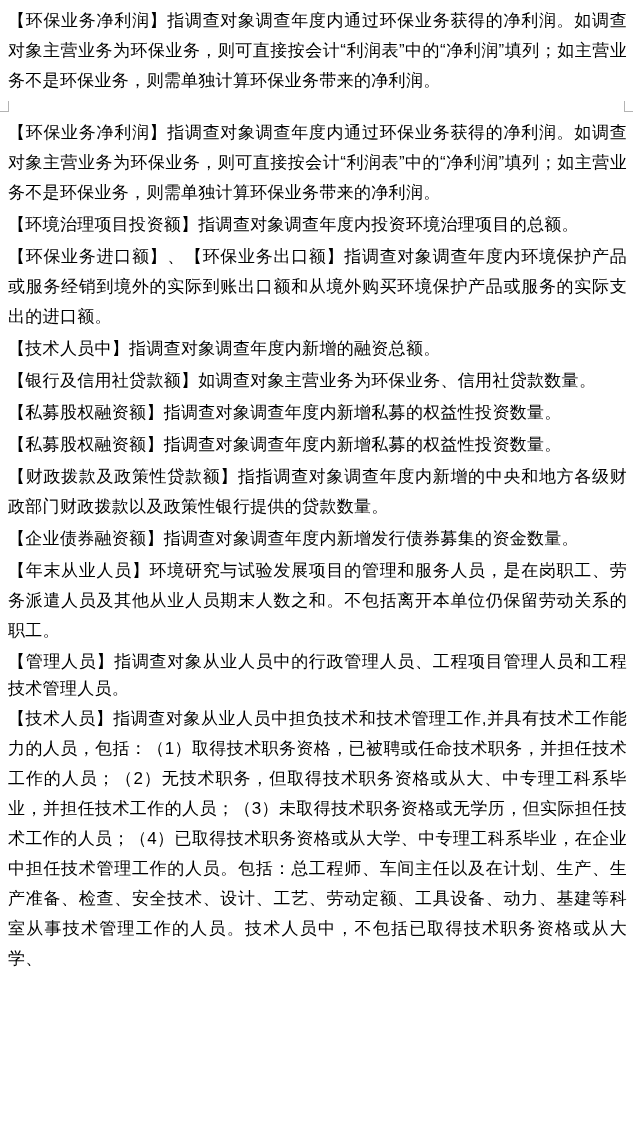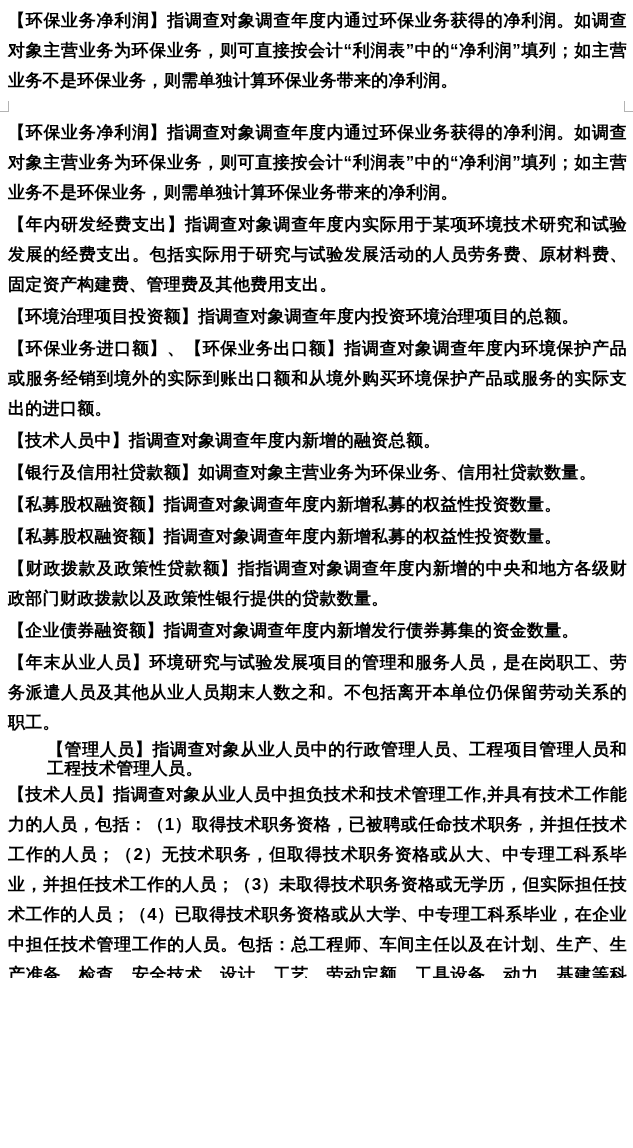--- a/index.html
+++ b/index.html
@@ -10,34 +10,32 @@
   .page {
     position: relative;
     width: 633px;
     height: 978px;
     box-sizing: border-box;
     padding: 6px 6px 0 8px;
     background: #ffffff;
     overflow: hidden;
     font-family: "Liberation Sans", "DejaVu Sans", sans-serif;
     color: #000000;
-    font-weight: bold;
   }
   .para {
     margin: 0 0 2px 0;
     font-size: 17px;
     line-height: 30px;
     letter-spacing: 0.3px;
     text-align: justify;
     text-justify: inter-ideograph;
     word-break: break-all;
   }
   .para.tight {
-    line-height: 19px;
-    margin-left: 39px;
+    line-height: 27px;
   }
   
   .page-break {
     position: relative;
     height: 20px;
     margin: 0 -6px 0 -8px; 
   }
   .boundary-mark {
     position: absolute;
     top: 3px;
@@ -63,21 +61,20 @@
 
   <p class="para">【环保业务净利润】指调查对象调查年度内通过环保业务获得的净利润。如调查对象主营业务为环保业务，则可直接按会计“利润表”中的“净利润”填列；如主营业务不是环保业务，则需单独计算环保业务带来的净利润。</p>
 
   <div class="page-break">
     <span class="boundary-mark left"></span>
     <span class="boundary-mark right"></span>
   </div>
 
   <p class="para">【环保业务净利润】指调查对象调查年度内通过环保业务获得的净利润。如调查对象主营业务为环保业务，则可直接按会计“利润表”中的“净利润”填列；如主营业务不是环保业务，则需单独计算环保业务带来的净利润。</p>
 
-  <p class="para">【年内研发经费支出】指调查对象调查年度内实际用于某项环境技术研究和试验发展的经费支出。包括实际用于研究与试验发展活动的人员劳务费、原材料费、固定资产构建费、管理费及其他费用支出。</p>
 
 
   <p class="para">【环境治理项目投资额】指调查对象调查年度内投资环境治理项目的总额。</p>
 
   <p class="para">【环保业务进口额】、【环保业务出口额】指调查对象调查年度内环境保护产品或服务经销到境外的实际到账出口额和从境外购买环境保护产品或服务的实际支出的进口额。</p>
 
   <p class="para">【技术人员中】指调查对象调查年度内新增的融资总额。</p>
 
   <p class="para">【银行及信用社贷款额】如调查对象主营业务为环保业务、信用社贷款数量。</p>
 

